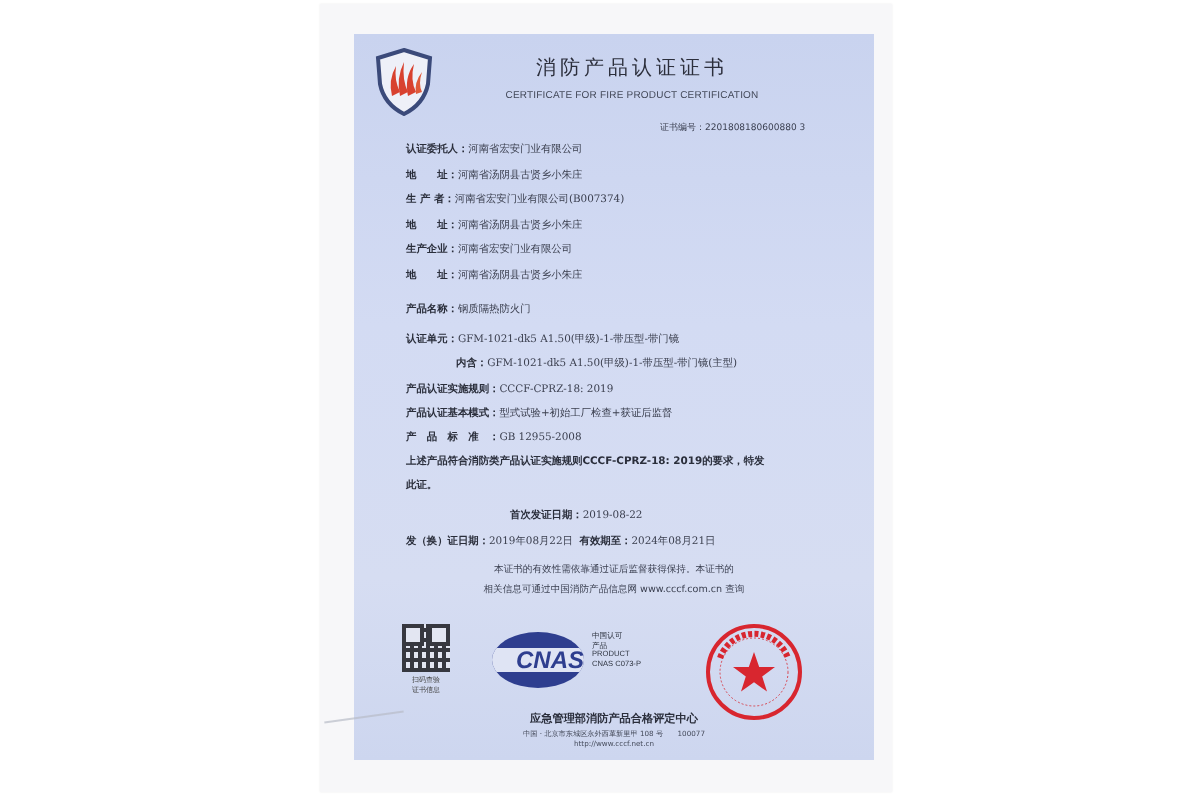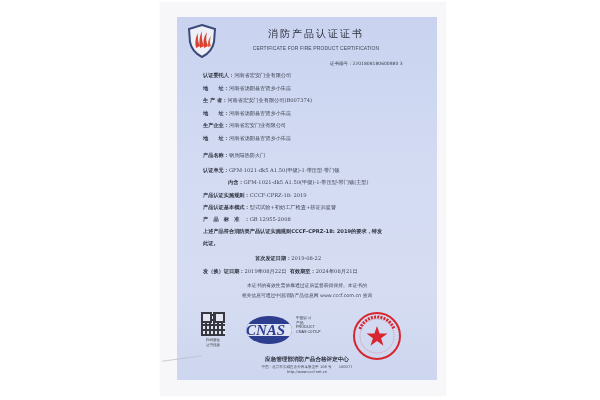--- a/index.html
+++ b/index.html
@@ -77,23 +77,23 @@
     }
 
     .cnas {
       position: absolute; left: 246px; top: 316px; width: 46px; height: 28px;
       border-radius: 50%; background: #2e3e8f; overflow: hidden;
     }
     .cnas-band {
       position: absolute; left: -2px; top: 8px; width: 52px; height: 12px; background: #dfe4f4;
     }
     .cnas-text {
-      position: absolute; left: 0; top: 8px; width: 46px; text-align: left;
-      font-family: Liberation Serif, serif; font-weight: bold; font-style: italic;
-      font-size: 15px; line-height: 12px; color: #2e3e8f;
+      position: absolute; left: 0; top: 8px; width: 46px; text-align: right;
+      font-family: Liberation Sans, sans-serif; font-weight: bold; font-style: italic;
+      font-size: 12px; line-height: 12px; color: #2e3e8f;
     }
     .cnas-meta {
       position: absolute; left: 296px; top: 316px; font-size: 3.8px; line-height: 4.5px;
       color: #2e3440; font-family: "Liberation Sans", sans-serif; white-space: pre;
     }
 
     .seal {
       position: absolute; left: 352px; top: 311px; width: 50px; height: 50px;
     }
 

